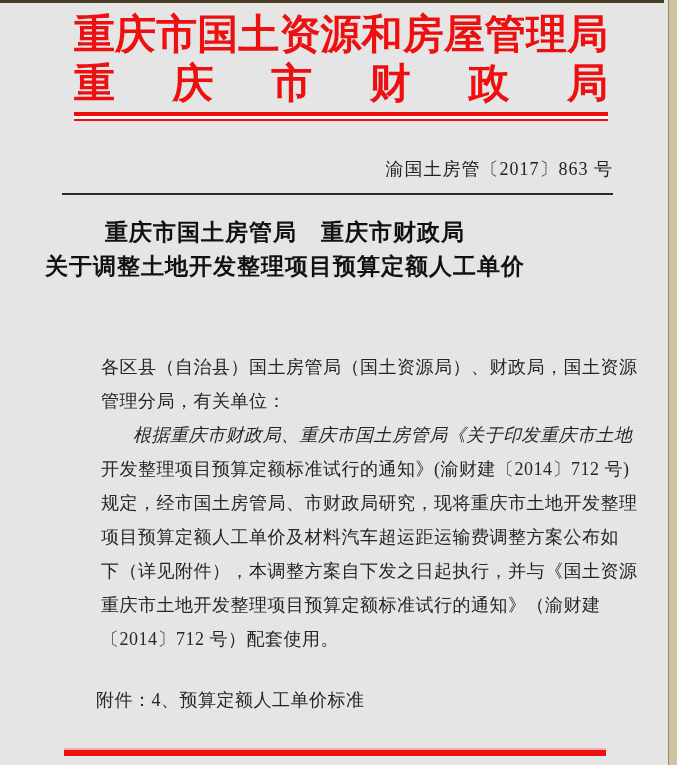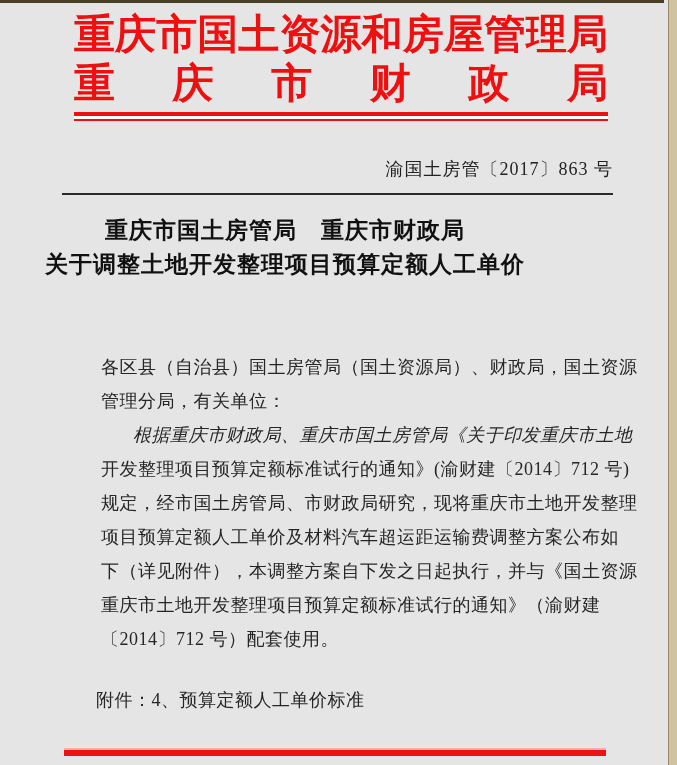--- a/index.html
+++ b/index.html
@@ -54,21 +54,21 @@
   }
   .black-rule {
     position: absolute; left: 62px; top: 193px;
     width: 551px; height: 2px;
     background: #2a2a2a;
   }
   
   .title-block {
     position: absolute; left: 0; top: 215px; width: 570px;
     text-align: center;
-    font-family: Liberation Mono, monospace;
+    font-family: Liberation Sans, sans-serif;
     font-weight: bold;
     font-size: 23px;
     line-height: 34px;
     letter-spacing: 1px;
     color: #111111;
   }
   
   .body-block {
     position: absolute; left: 80px; top: 350px; width: 565px;
     font-size: 18px;

